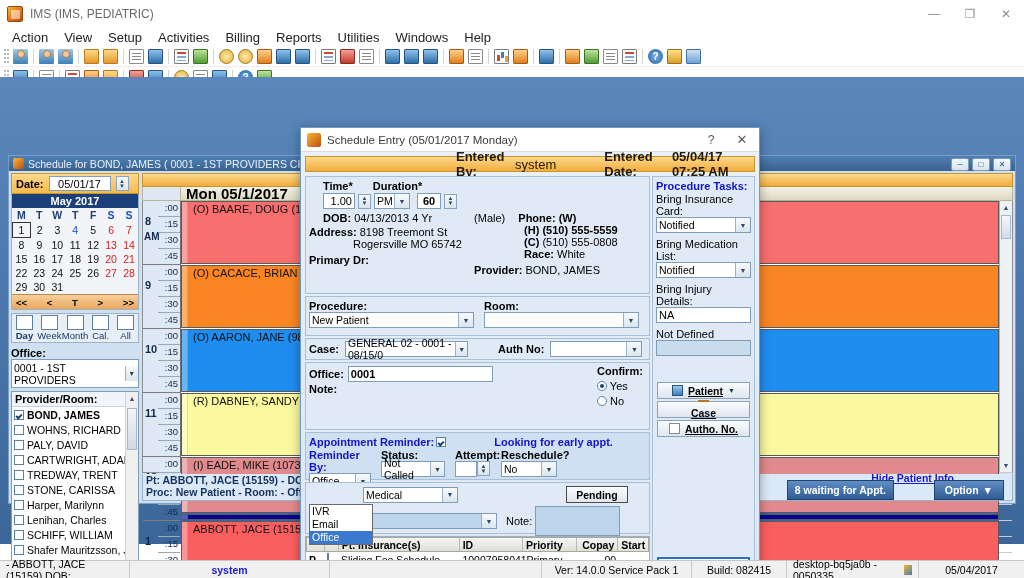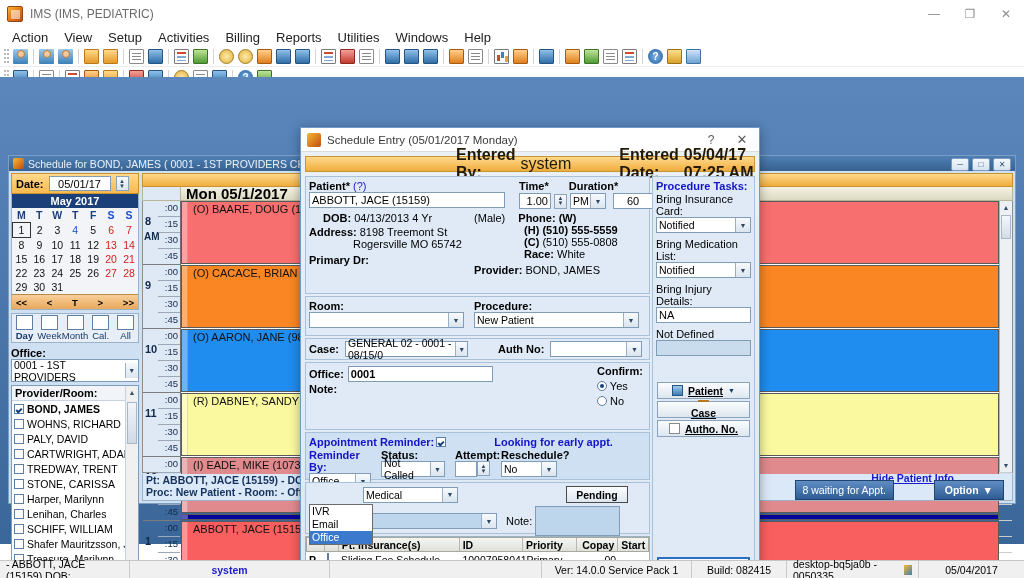--- a/index.html
+++ b/index.html
@@ -114,21 +114,21 @@
   .calnav { display:flex; background:linear-gradient(#f7cf9a,#e9a85c); border-top:1px solid #b9894a;
     height:15px; align-items:center; justify-content:space-between; padding:0 4px; font-size:9.5px; font-weight:bold;}
 
   .viewbar { margin-top:3px; background:#e8eef5; border:1px solid #9bb2c9; display:flex; }
   .vb { flex:1; text-align:center; padding:1px 0 1px; }
   .vb .vi { width:17px;height:15px; margin:0 auto; background:#fff; border:1px solid #5d7fa3; }
   .vb .vl { font-size:9.5px; color:#16386b; }
   .vb.sel .vl { font-weight:bold; }
 
   .officelbl { margin-top:4px; font-weight:bold; font-size:11px; }
-  .selectbox { height:23px; background:#fff; border:1px solid #7f9db9; display:flex;
+  .selectbox { height:29px; background:#fff; border:1px solid #7f9db9; display:flex;
     align-items:center; font-size:10.5px; padding-left:2px; }
   .selectbox .arrow { margin-left:auto; width:14px;height:15px;
     background:linear-gradient(#f6f9fc,#dbe5ee); border-left:1px solid #9ab0c6;
     display:flex;align-items:center;justify-content:center; font-size:7px; color:#2c4a68;}
 
   .provbox { margin-top:3px; background:#fff; border:1px solid #7f9db9; height:196px;
     position:relative; overflow:hidden;}
   .provhdr { font-weight:bold; font-size:11px; padding:1px 3px; border-bottom:1px solid #c6d3e0;
     background:#f1f4f8;}
   .provlist { font-size:10.5px; }
@@ -170,21 +170,21 @@
     background:linear-gradient(#f4f7fa,#d3dce6);border:1px solid #a9b8c8;}
   .tickcol { position:absolute; right:0; top:0; bottom:0; width:13px; }
   .tick { height:16px; border-bottom:1px solid #c9ccd0; }
 
   .gridfoot { position:absolute; left:0; right:0; bottom:0; height:27px;
      background:#dbe8f7; border:1px solid #9bb2c9; border-top:none; overflow:hidden;}
   .gf-line { font-size:10.5px; font-weight:bold; padding-left:3px; color:#15325c; white-space:nowrap;}
   .hidepi { position:absolute; right:58px; bottom:16px; color:#1b1bd0; font-weight:bold;
     font-size:10.5px; text-decoration:underline; }
   .waitbtn { position:absolute; right:118px; bottom:0px; background:linear-gradient(#5f8dc4,#2f5d93);
-    color:#fff; font-weight:normal; font-size:10.5px; padding:3px 7px; border:1px solid #1f4470;}
+    color:#fff; font-weight:bold; font-size:10.5px; padding:3px 7px; border:1px solid #1f4470;}
   .optbtn { position:absolute; right:8px; bottom:0px; background:linear-gradient(#5f8dc4,#2f5d93);
     color:#fff; font-weight:bold; font-size:10.5px; padding:3px 10px; border:1px solid #1f4470;
     display:flex; align-items:center; gap:4px;}
 
   
   .statusbar { position:absolute; left:0; right:0; bottom:0; height:18px; background:#f0f0f0;
     border-top:1px solid #c6c6c6; display:flex; align-items:center; font-size:10.5px; }
   .sb-cell { height:100%; display:flex; align-items:center; padding:0 6px;
      border-right:1px solid #c9c9c9; }
   .sb-cell.ctr { justify-content:center; }
@@ -197,21 +197,21 @@
   .dlg-title .di { width:14px;height:14px;margin-right:6px;border-radius:2px;
     background:linear-gradient(135deg,#f7b733,#bf4d12); flex:none;}
   .dlg-title .dt { font-size:11.5px; color:#3a3a3a; }
   .dlg-title .dq { margin-left:auto; width:28px; text-align:center; color:#5a5a5a; font-size:12px;}
   .dlg-title .dx { width:34px; text-align:center; color:#5a5a5a; font-size:13px;}
 
   .dlg-body { position:absolute; left:0; right:0; top:24px; bottom:0;
     background:linear-gradient(#e9f0f8,#dbe7f3); padding:4px; }
 
   .entbar { height:16px; background:linear-gradient(#ffd98c,#f0ad3e); border:1px solid #c8952f;
-    display:flex; align-items:center; font-size:16px; font-weight:bold; color:#231a05;}
+    display:flex; align-items:center; font-size:13px; font-weight:bold; color:#231a05;}
   .entbar .a { margin-left:150px; }
   .entbar .b { margin-left:48px; }
 
   .leftcol { position:absolute; left:4px; top:24px; width:345px; bottom:4px; }
   .rightcol { position:absolute; right:4px; top:24px; width:103px; bottom:4px;
     background:#dfeaf6; border:1px solid #a8c0d8; padding:3px;}
 
   .panel { background:#dfeaf6; border:1px solid #a8c0d8; padding:3px; }
   .fl { font-weight:bold; font-size:11px; }
   .qm { color:#1b1bd0; }
@@ -748,43 +748,36 @@
           <span class="a">Entered By:</span>
           <span style="margin-left:5px;font-weight:normal;">system</span>
           <span class="b">Entered Date:</span>
           <span style="margin-left:5px;">05/04/17 07:25 AM</span>
         </div>
 
         <div class="leftcol">
 
           <div class="panel" style="height:118px;position:relative;">
             <div style="display:flex;align-items:flex-start;">
-              <div style="width:200px;">
-                <div>
-                  <span class="fl"><span>Patient*</span></span>
-                  <span class="qm">(?)</span>
-                </div>
-                <div class="txt" style="width:196px;">ABBOTT, JACE  (15159)</div>
-              </div>
               <div style="margin-left:14px;">
                 <div style="display:flex;gap:20px;">
                   <span class="fl">Time*</span>
                   <span class="fl">Duration*</span>
                 </div>
                 <div style="display:flex;align-items:center;gap:3px;margin-top:1px;">
                   <span class="txt" style="width:32px;justify-content:flex-end;">1.00</span>
                   <span class="spin">
                       <span>▲</span>
                       <span>▼</span>
                     </span>
                   <span class="ddl" style="width:36px;">
                     <span>PM</span>
                     <span class="ar">▼</span>
                   </span>
-                  <span class="txt" style="width:40px;justify-content:center;margin-left:4px;">60</span>
+                  <span class="txt" style="width:24px;justify-content:center;margin-left:4px;font-weight:bold;">60</span>
                   <span class="spin">
                       <span>▲</span>
                       <span>▼</span>
                     </span>
                 </div>
               </div>
             </div>
 
             <div style="display:flex;margin-top:3px;">
               <div style="width:168px;">
@@ -824,31 +817,31 @@
                 </div>
                 <div style="margin-top:4px;">
                   <span class="fl">Provider:</span>
                   <span>BOND, JAMES</span>
                 </div>
               </div>
             </div>
           </div>
 
           <div class="panel" style="margin-top:2px;height:40px;display:flex;gap:10px;">
+            <div style="width:165px;">
+              <div class="fl">Procedure:</div>
+              <div class="ddl">
+                <span>New Patient</span>
+                <span class="ar">▼</span>
+              </div>
+            </div>
             <div style="width:155px;">
               <div class="fl">Room:</div>
               <div class="ddl">
                 <span></span>
-                <span class="ar">▼</span>
-              </div>
-            </div>
-            <div style="width:165px;">
-              <div class="fl">Procedure:</div>
-              <div class="ddl">
-                <span>New Patient</span>
                 <span class="ar">▼</span>
               </div>
             </div>
           </div>
 
           <div class="panel" style="margin-top:2px;height:22px;display:flex;align-items:center;gap:6px;">
             <span class="fl">Case:</span>
             <span class="ddl" style="width:123px;">
               <span>GENERAL 02  -  0001 - 08/15/0</span>
               <span class="ar">▼</span>

